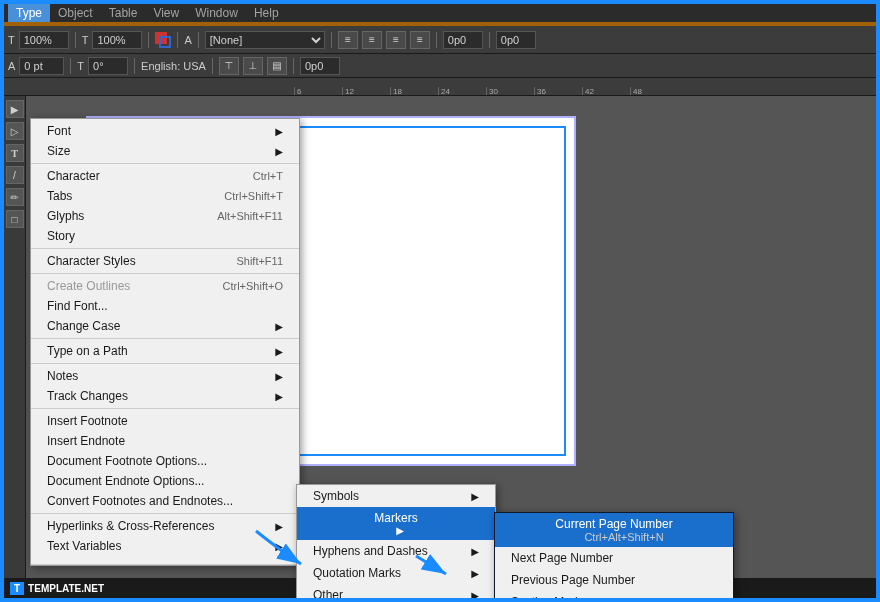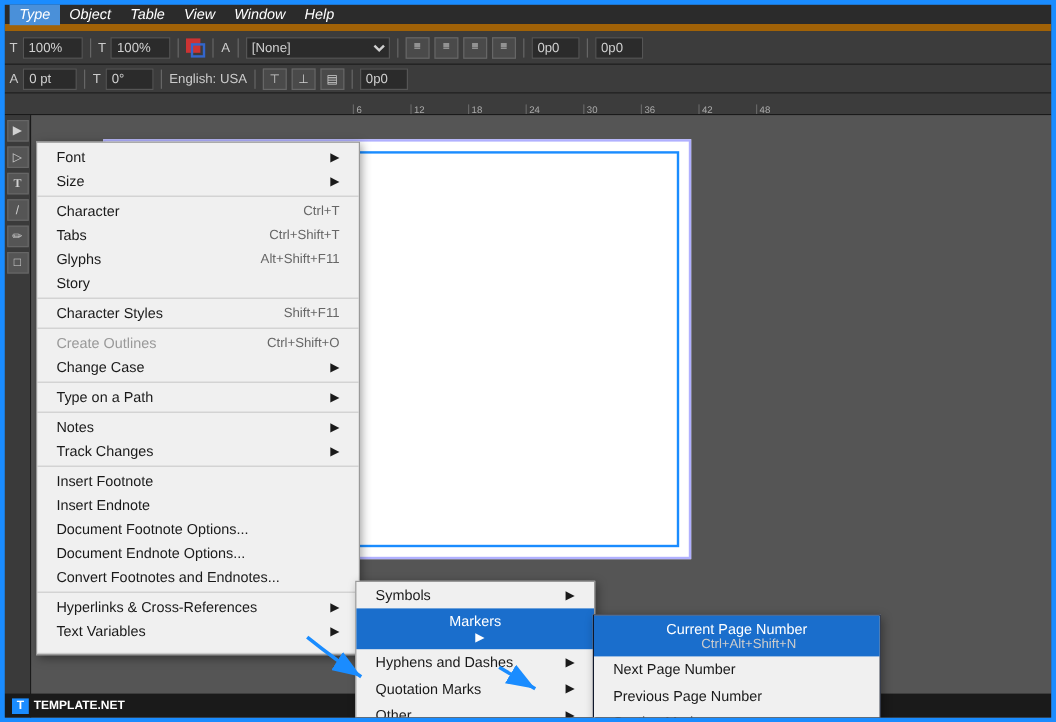--- a/index.html
+++ b/index.html
@@ -19,28 +19,27 @@
       border: 4px solid #1a8cff;
       position: relative;
       overflow: hidden;
     }
 
     
     .menu-bar {
       background: #2b2b2b;
       height: 22px;
       display: flex;
-      align-items: center;
+      align-items: flex-start;
       padding: 0 4px;
-      border-bottom: 6px solid #a16207;
-      font-style: italic;
+      border-bottom: 4px solid #a16207;
     }
 
     .menu-item {
-      color: #ffffff;
+      color: #a3a3a3;
       padding: 2px 8px;
       cursor: pointer;
       font-size: 12px;
     }
     .menu-item:hover, .menu-item.active {
       background: #4a90d9;
       color: white;
     }
 
     
@@ -528,20 +527,23 @@
               <span class="shortcut">Shift+F11</span>
             </div>
           </div>
 
           <div class="menu-section">
             <div class="menu-row disabled">
               <span>Create Outlines</span>
               <span class="shortcut">Ctrl+Shift+O</span>
             </div>
             <div class="menu-row">
+              <span>Find Font...</span>
+            </div>
+            <div class="menu-row">
               <span>Change Case</span>
               <span class="menu-arrow">▶</span>
             </div>
           </div>
 
           <div class="menu-section">
             <div class="menu-row">
               <span>Type on a Path</span>
               <span class="menu-arrow">▶</span>
             </div>

